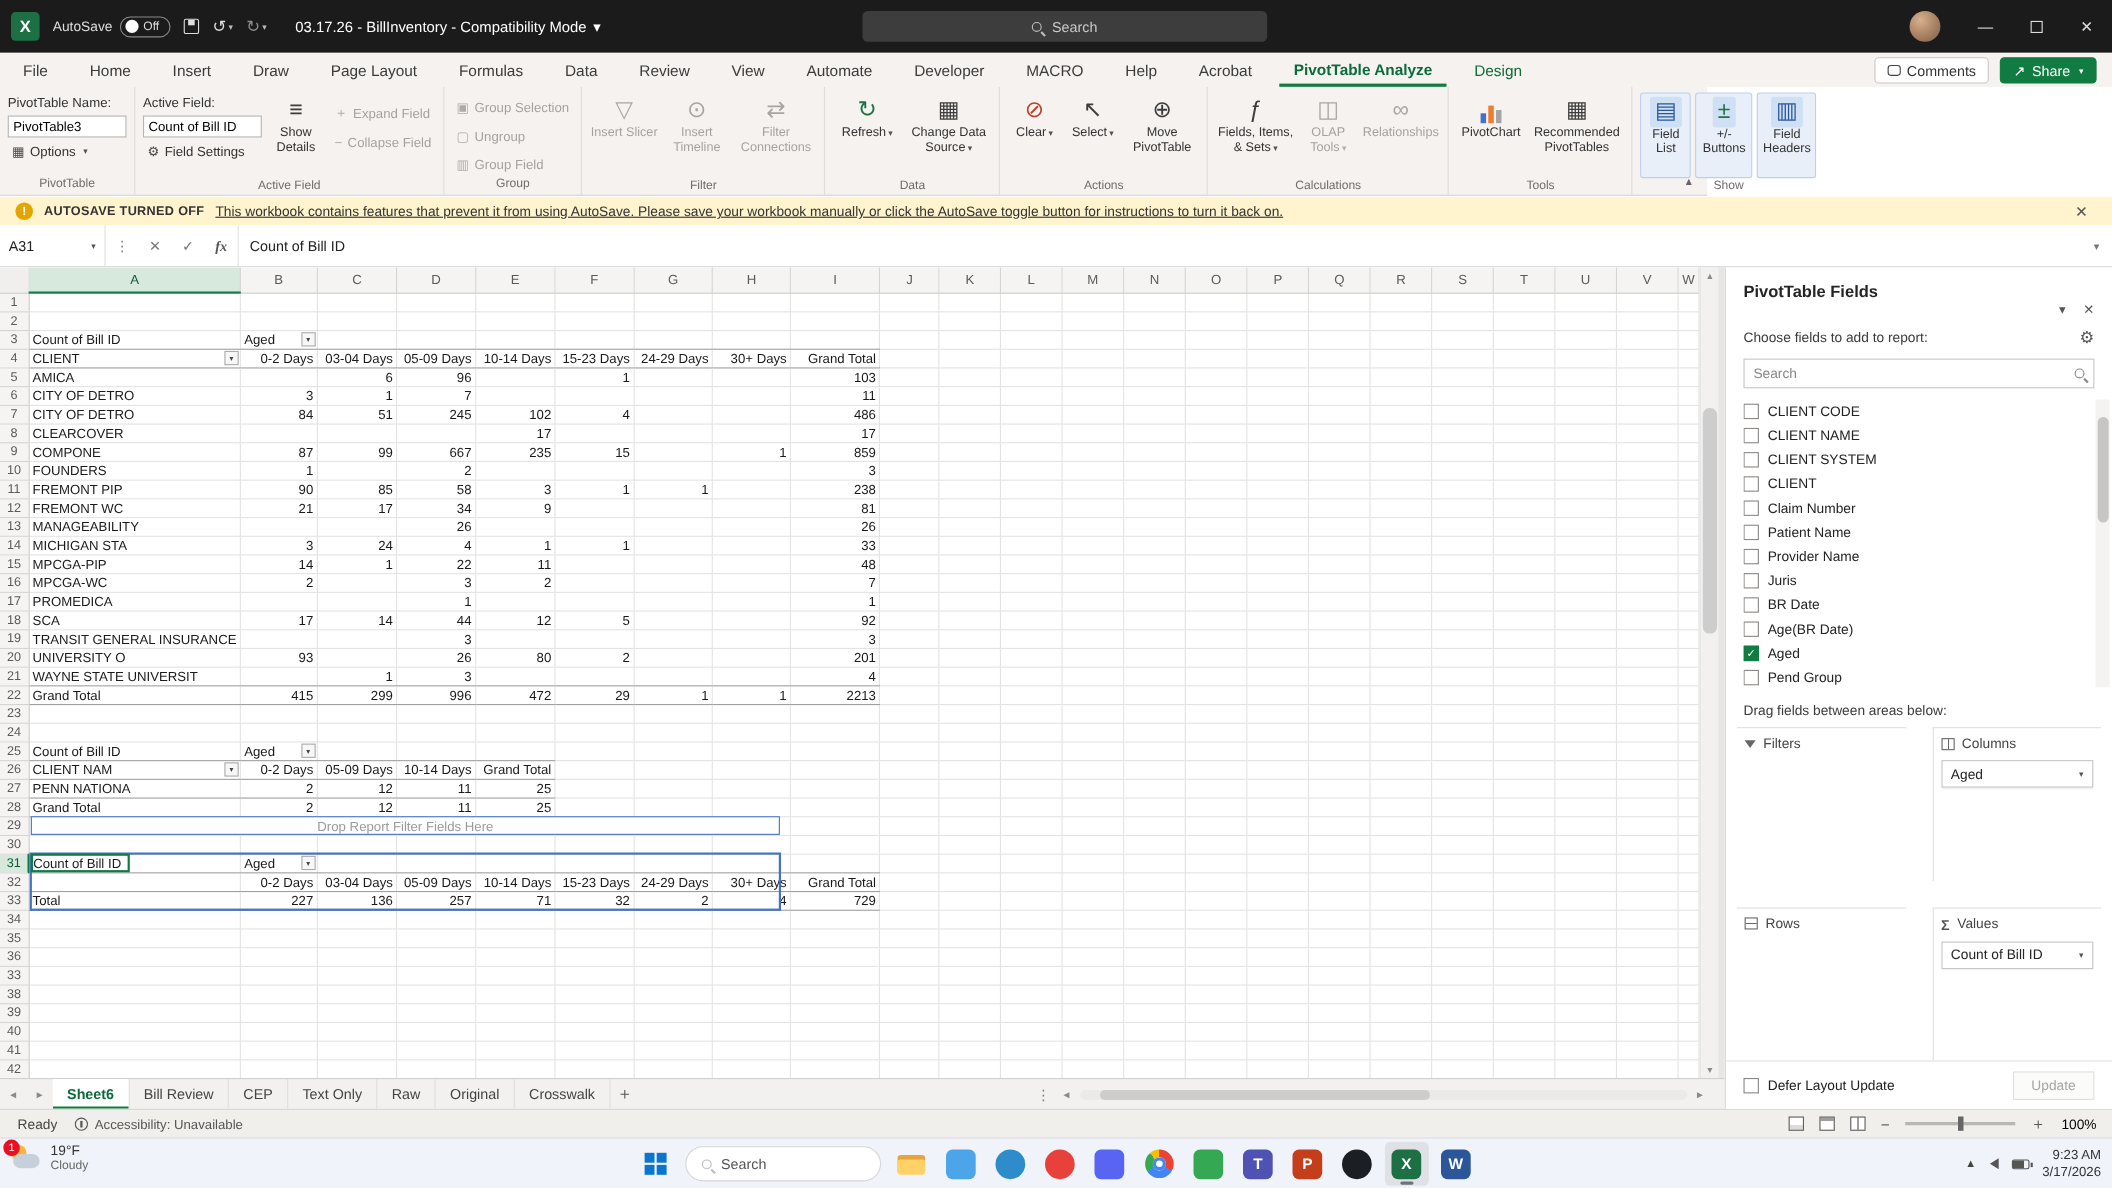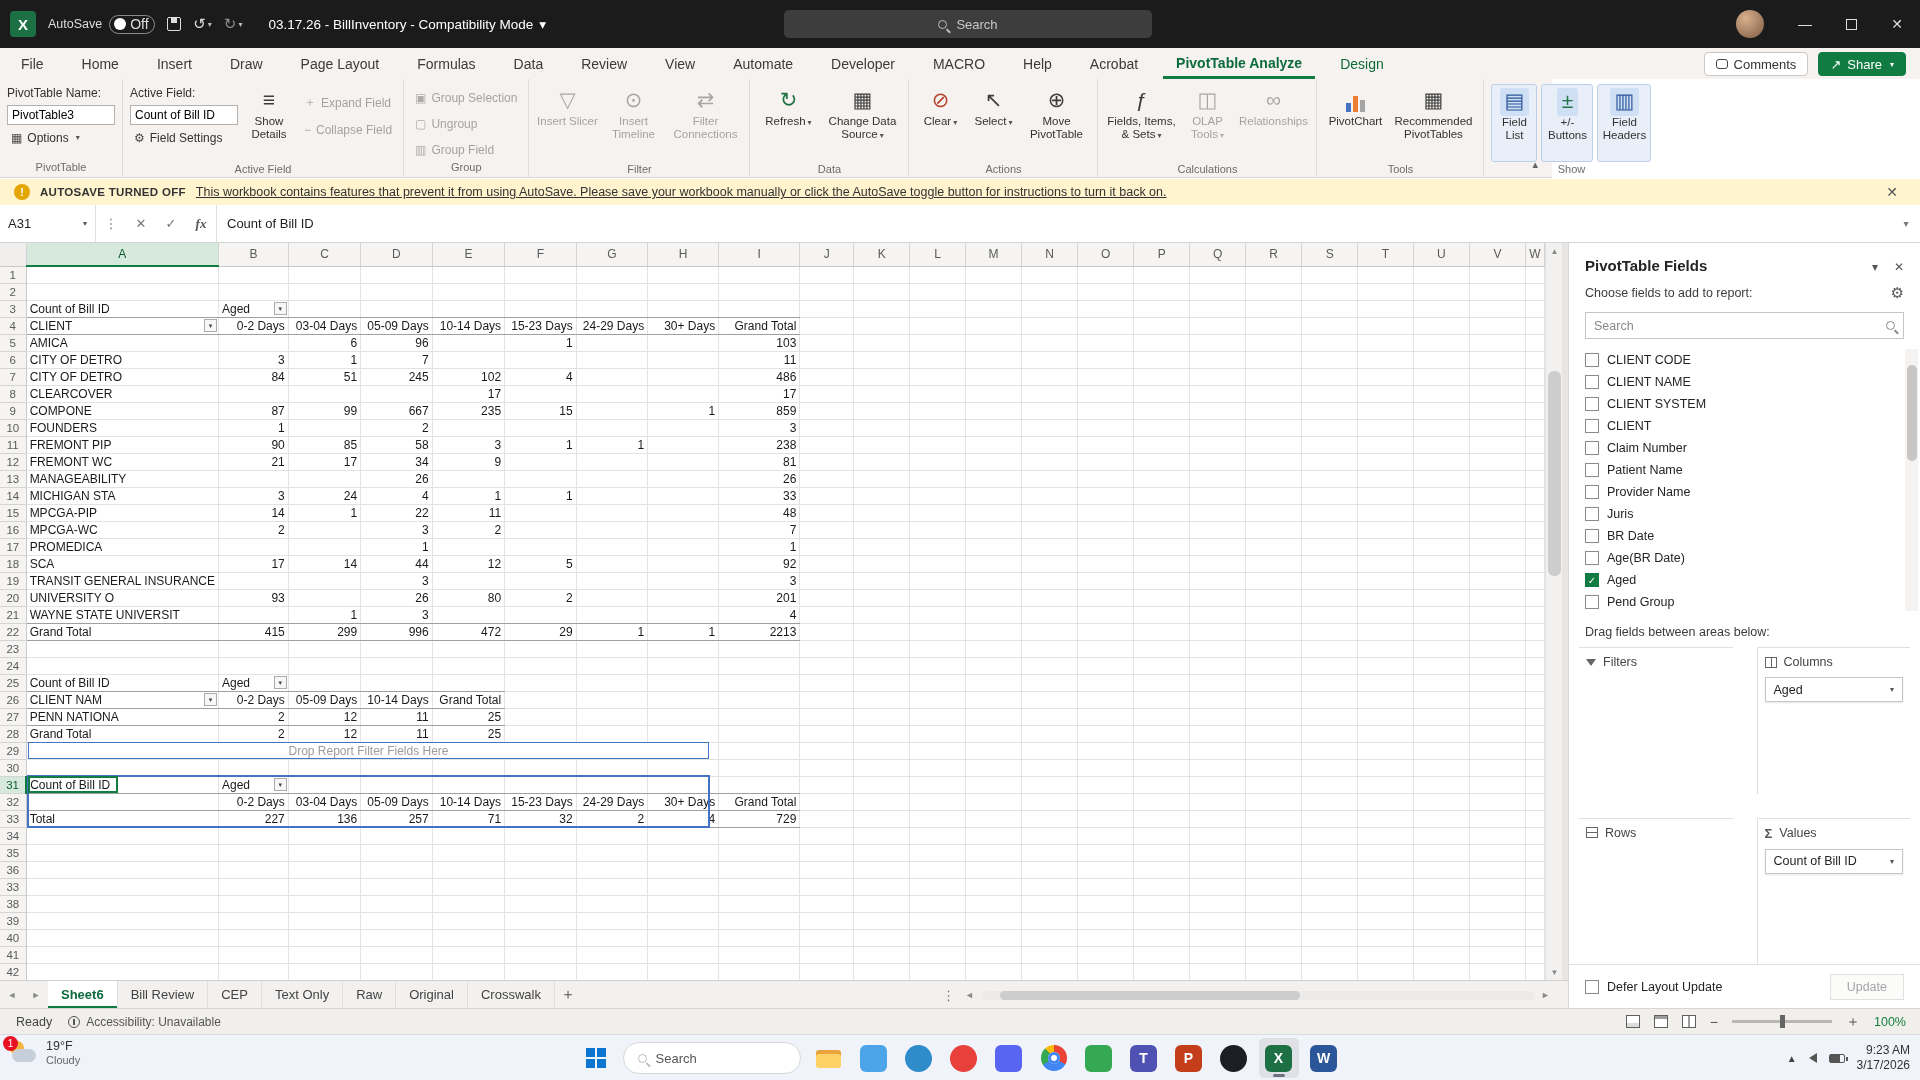--- a/index.html
+++ b/index.html
@@ -6,21 +6,21 @@
   html,body { width:1920px; height:1080px; overflow:hidden; }
   body { font-family:"Liberation Sans", sans-serif; font-size:13px; color:#222; background:#fff; position:relative; }
 
   
   #titlebar { position:absolute; left:0; top:0; width:1920px; height:48px; background:#1b1b1b; display:flex; align-items:center; color:#e8e8e8; }
   .tb-left { display:flex; align-items:center; gap:12px; padding-left:10px; }
   .xl-tile { width:26px; height:26px; background:#1d7044; border-radius:4px; color:#fff; font-weight:bold; font-size:15px; display:flex; align-items:center; justify-content:center; }
   .autosave { display:flex; align-items:center; gap:7px; font-size:12.5px; color:#ddd; }
   .as-pill { width:46px; height:19px; border:1px solid #8a8a8a; border-radius:10px; display:flex; align-items:center; gap:4px; padding:0 4px; }
   .as-knob { width:12px; height:12px; background:#fff; border-radius:50%; }
-  .as-off { font-size:14px; color:#ddd; }
+  .as-off { font-size:11px; color:#ddd; }
   .tb-ico { color:#ddd; font-size:15px; display:flex; align-items:center; gap:2px; cursor:default; }
   .tb-ico .mini { font-size:8px; color:#bbb; }
   .save-ico { width:14px; height:14px; border:1.5px solid #ddd; border-radius:2px; position:relative; }
   .save-ico:before { content:""; position:absolute; left:3px; top:0; width:6px; height:5px; background:#ddd; }
   .redo-dim { color:#8d8d8d; }
   .tb-title { display:flex; align-items:center; gap:6px; font-size:13.5px; color:#fff; margin-left:14px; }
   .tb-search { position:absolute; left:784px; top:10px; width:368px; height:28px; background:#3d3d3d; border-radius:5px; display:flex; align-items:center; justify-content:center; gap:9px; color:#c9c9c9; font-size:13px; }
   .mag { width:9px; height:9px; border:1.5px solid #bdbdbd; border-radius:50%; position:relative; display:inline-block; }
   .mag:after { content:""; position:absolute; width:5px; height:1.5px; background:#bdbdbd; transform:rotate(45deg); left:7px; top:9px; }
   .tb-right { position:absolute; right:0; top:0; display:flex; align-items:center; height:48px; }
@@ -121,21 +121,21 @@
   .acc-wrap { display:flex; align-items:center; gap:6px; color:#555; font-size:12px; }
   .acc-ico { width:12px; height:12px; border:1.4px solid #555; border-radius:50%; position:relative; }
   .acc-ico:before { content:""; position:absolute; left:4px; top:2px; width:2px; height:6px; background:#555; }
   .sb-right { margin-left:auto; display:flex; align-items:center; gap:14px; padding-right:14px; }
   .view-ico { width:14px; height:13px; border:1.3px solid #5f5f5f; background:linear-gradient(#fff 60%, #dcdcdc 60%); }
   .view-ico.v2 { background:linear-gradient(#9d9d9d 25%, #fff 25%); }
   .view-ico.v3 { background:linear-gradient(90deg, #fff 45%, #9d9d9d 45%, #9d9d9d 55%, #fff 55%); }
   .zoomsym { font-size:14px; color:#555; }
   #zoomtrack { width:100px; height:3px; background:#b9b7b4; position:relative; }
   #zoomthumb { position:absolute; left:48px; top:-5px; width:5px; height:13px; background:#666; }
-  #zoomlevel { font-size:12.5px; color:#15803d; }
+  #zoomlevel { font-size:12.5px; color:#000000; }
 
   
   #taskbar { position:absolute; left:0; top:1034px; width:1920px; height:46px; background:#f0f3f9; border-top:1px solid #d9dce1; }
   #tb-weather { position:absolute; left:8px; top:4px; display:flex; align-items:center; gap:8px; }
   .wx-ico { width:30px; height:26px; position:relative; }
   .wx-sun { position:absolute; left:2px; top:1px; width:14px; height:14px; border-radius:50%; background:#f4b63e; }
   .wx-cloud { position:absolute; left:4px; top:9px; width:24px; height:13px; border-radius:8px; background:#c7d0da; }
   .wx-badge { position:absolute; left:-5px; top:-4px; width:15px; height:15px; border-radius:50%; background:#e81123; color:#fff; font-size:10px; display:flex; align-items:center; justify-content:center; z-index:2; }
   .wx-txt { display:flex; flex-direction:column; line-height:14px; }
   .wx-temp { font-size:12.5px; color:#333; }
@@ -159,21 +159,21 @@
   .chrome-w:after { content:""; position:absolute; left:7px; top:7px; width:12px; height:12px; border-radius:50%; background:#fff; box-shadow:inset 0 0 0 3px #4285f4; }
   #tb-tray { position:absolute; right:10px; top:0; height:46px; display:flex; align-items:center; gap:12px; }
   .tray-chev { color:#444; font-size:10px; }
   .vol-ico { width:0; height:0; border-top:5px solid transparent; border-bottom:5px solid transparent; border-right:8px solid #555; }
   .bat-ico { width:16px; height:9px; border:1.3px solid #555; border-radius:2px; position:relative; background:linear-gradient(90deg,#555 70%,transparent 70%); }
   .bat-ico:after { content:""; position:absolute; right:-4px; top:2px; width:2px; height:4px; background:#555; }
   .tray-time { text-align:right; line-height:15px; font-size:12px; color:#333; }
 
   
   #pane { position:absolute; left:1568px; top:243px; width:352px; height:765px; background:#ffffff; border-left:1px solid #d8d8d8; display:flex; flex-direction:column; }
-  .pane-head { display:flex; align-items:flex-end; padding:14px 16px 8px; }
+  .pane-head { display:flex; align-items:flex-start; padding:14px 16px 8px;flex-direction:column; }
   .pane-title { font-size:15px; font-weight:700; color:#252423; }
   .pane-hic { margin-left:auto; display:flex; gap:16px; color:#555; font-size:12px; }
   .pane-choose { display:flex; align-items:center; padding:2px 16px 10px; font-size:12.5px; color:#3b3b3b; }
   .gear { margin-left:auto; font-size:15px; color:#555; }
   .pane-search { margin:0 16px 10px; height:27px; border:1px solid #c8c6c4; display:flex; align-items:center; padding:0 8px; color:#8a8886; font-size:12.5px; }
   .pane-search .mag { border-color:#8a8886; margin-left:auto; }
   .pane-search .mag:after { background:#8a8886; }
   #fieldlist { margin:0 2px 0 16px; height:262px; overflow:hidden; position:relative; padding-right:16px; }
   .fitem { display:flex; align-items:center; gap:8px; height:22px; font-size:12.5px; color:#252423; }
   .cb { width:14px; height:14px; border:1px solid #8a8886; background:#fff; flex:0 0 auto; }

